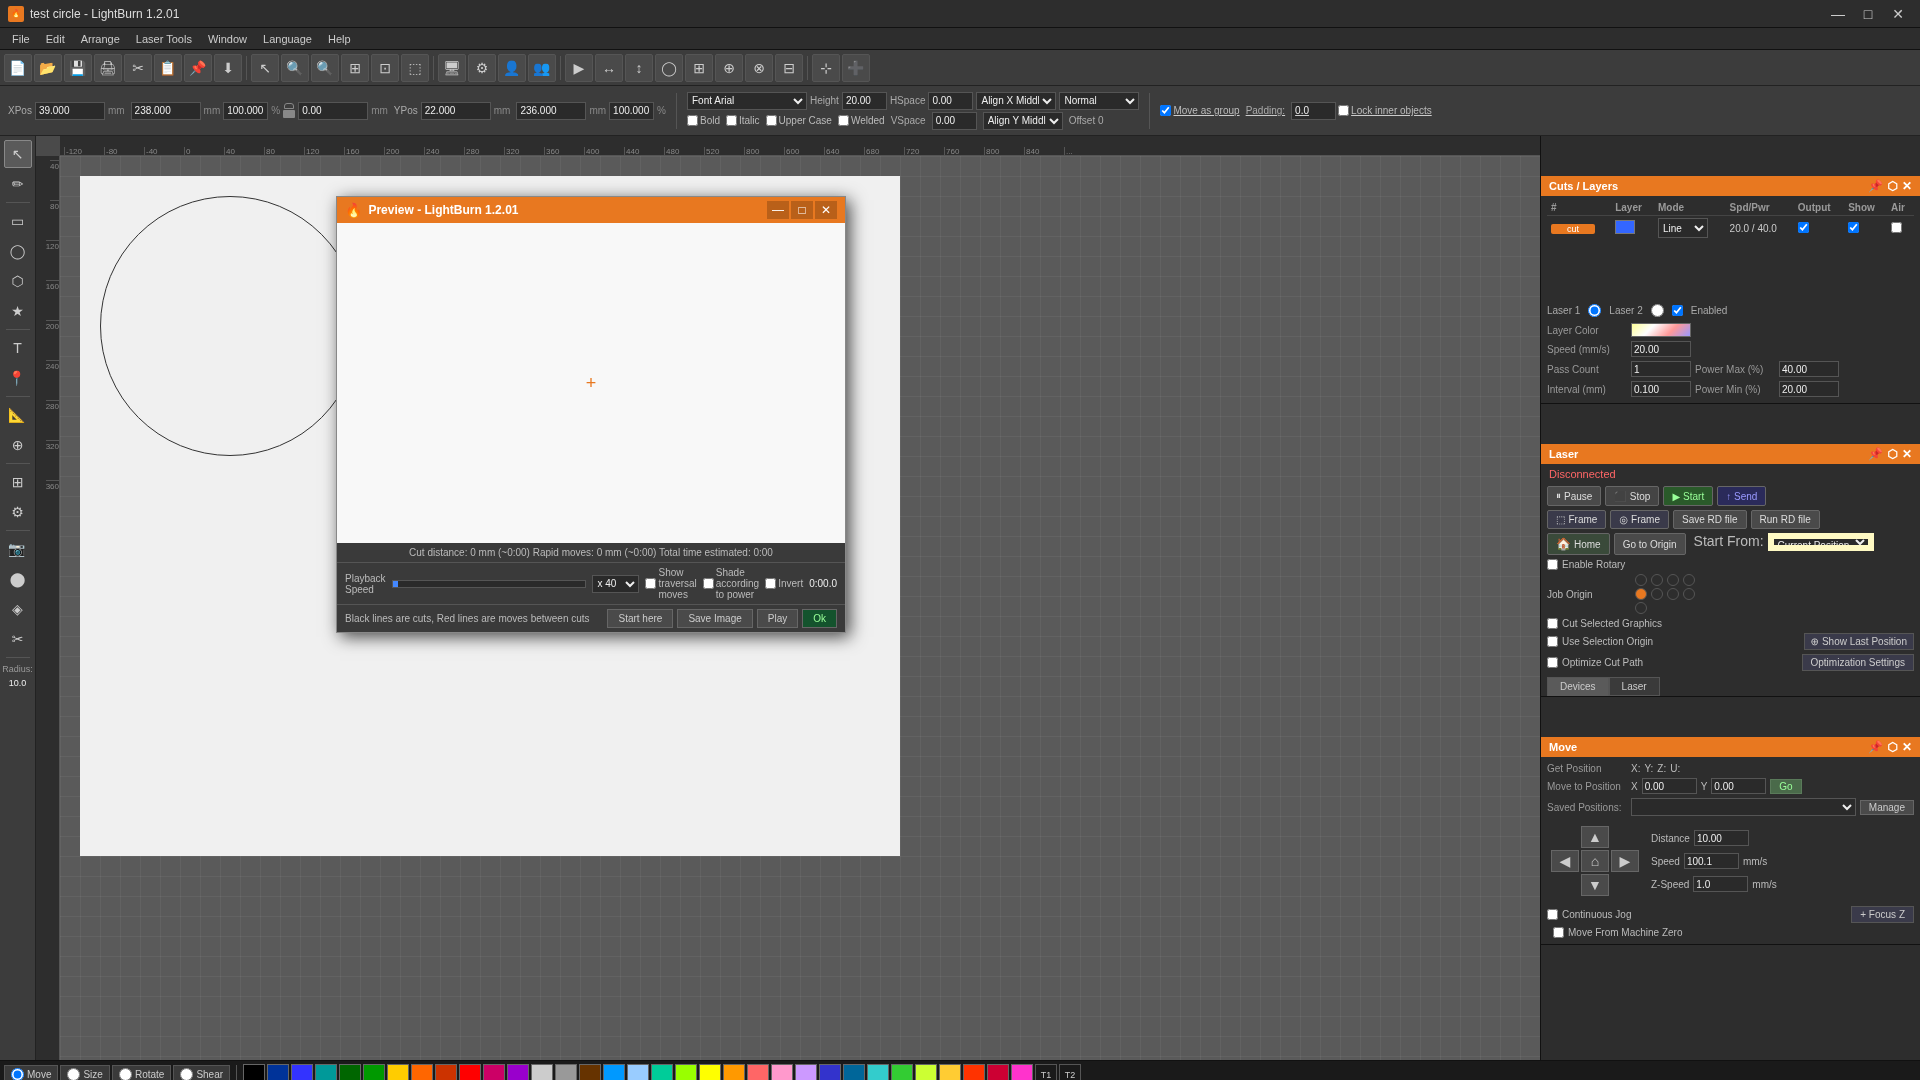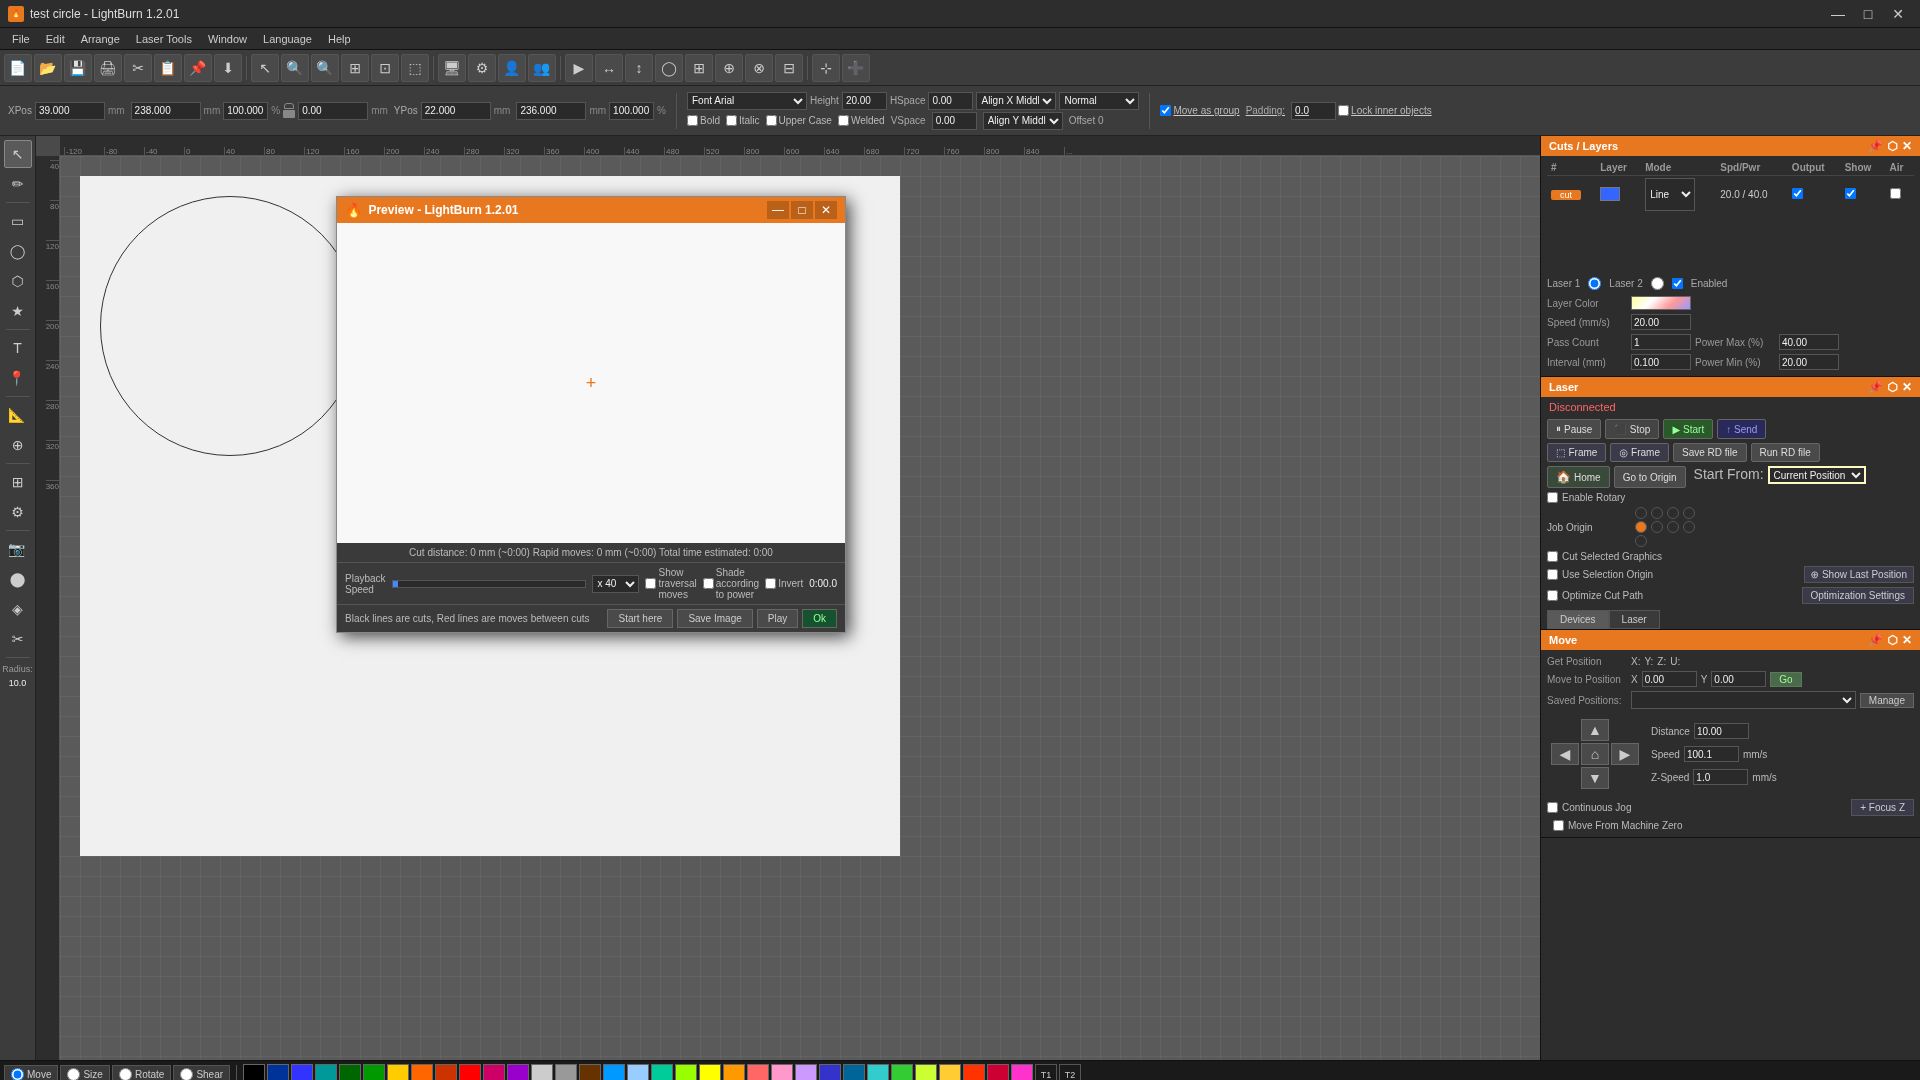--- a/index.html
+++ b/index.html
@@ -48,21 +48,21 @@
     #ruler-h { position: absolute; top: 0; left: 24px; right: 0; height: 20px; background: #2d2d2d; border-bottom: 1px solid #555; z-index: 2; }
     #ruler-v { position: absolute; top: 20px; left: 0; bottom: 0; width: 24px; background: #2d2d2d; border-right: 1px solid #555; z-index: 2; }
     #canvas { position: absolute; top: 20px; left: 24px; right: 0; bottom: 0; background: #5a5a5a; overflow: hidden; }
     .grid-bg { width: 100%; height: 100%; background-image: linear-gradient(rgba(255,255,255,0.05) 1px, transparent 1px), linear-gradient(90deg, rgba(255,255,255,0.05) 1px, transparent 1px); background-size: 20px 20px; }
     .work-area { position: absolute; top: 20px; left: 20px; width: 820px; height: 680px; background: #f0f0f0; }
     .circle-obj { position: absolute; top: 20px; left: 20px; width: 260px; height: 260px; border: 1.5px solid #333; border-radius: 50%; background: transparent; }
 
     
     #rightpanels { width: 380px; background: #2d2d2d; border-left: 1px solid #111; display: flex; flex-direction: column; overflow-y: auto; }
     .panel { border-bottom: 1px solid #111; }
-    .panel-header { background: #e87820; color: white; padding: 3px 8px; font-size: 11px; font-weight: bold; display: flex; align-items: center; justify-content: space-between; }
+    .panel-header { background: #e87820; color: white; padding: 3px 8px; font-size: 11px; font-weight: bold; display: flex; align-items: center; justify-content: space-between; margin-top: 40px; }
     .panel-header .panel-icons { display: flex; gap: 4px; }
     .panel-header .p-icon { cursor: pointer; color: white; font-size: 12px; }
     .panel-body { padding: 4px 6px; }
 
     
     .layers-table { width: 100%; border-collapse: collapse; font-size: 10px; }
     .layers-table th { color: #999; padding: 2px 4px; text-align: left; border-bottom: 1px solid #444; }
     .layers-table td { padding: 2px 4px; color: #ccc; }
     .layer-color { width: 20px; height: 14px; display: inline-block; border: 1px solid #777; }
     .laser-radio-row { display: flex; align-items: center; gap: 8px; padding: 4px 0; font-size: 10px; }
@@ -131,21 +131,21 @@
     .footer-btns { display: flex; gap: 4px; }
     .footer-btn { background: #4a4a4a; border: 1px solid #666; color: #ccc; font-size: 10px; padding: 3px 10px; cursor: pointer; }
     .footer-btn.ok { background: #14532d; color: #9f9; }
     .progress-bar-container { background: #2a2a2a; height: 8px; border: 1px solid #555; width: 100%; margin: 2px 0; }
     .progress-bar { background: #4488ff; height: 100%; width: 5px; }
 
     
     .ruler-ticks { display: flex; align-items: flex-end; height: 20px; gap: 0; padding-left: 4px; }
     .tick { color: #888; font-size: 8px; width: 40px; text-align: left; border-left: 1px solid #555; padding-left: 1px; }
 
-    .small-badge { background: #e87820; color: white; font-size: 9px; padding: 0 9px; border-radius: 2px; }
+    .small-badge { background: #e87820; color: white; font-size: 9px; padding: 0 16px; border-radius: 2px; }
   </style>
 </head>
 <body>
 
 <div id="titlebar">
   <div class="app-icon">🔥</div>
   <div class="title">test circle - LightBurn 1.2.01</div>
   <div class="win-controls">
     <button class="win-btn">—</button>
     <button class="win-btn">□</button>
@@ -444,21 +444,21 @@
               <th>Spd/Pwr</th>
               <th>Output</th>
               <th>Show</th>
               <th>Air</th>
             </tr>
           </thead>
           <tbody>
             <tr>
               <td><span class="small-badge">cut</span></td>
               <td><span class="layer-color" style="background:#3366ff;"></span></td>
-              <td><select style="background:#2a2a2a;border:1px solid #555;color:#eee;font-size:10px;width:50px;height:33px;"><option>Line</option></select></td>
+              <td><select style="background:#2a2a2a;border:1px solid #555;color:#eee;font-size:10px;width:50px;height:20px;"><option>Line</option></select></td>
               <td>20.0 / 40.0</td>
               <td><input type="checkbox" checked="" style=""></td>
               <td><input type="checkbox" checked="" style=""></td>
               <td><input type="checkbox" style=""></td>
             </tr>
           </tbody>
         </table>
         <div style="height:60px;"></div>
 
         <div class="laser-radio-row">
@@ -541,21 +541,21 @@
 
         <div class="laser-btn-row">
           <button class="laser-btn home">
             <span class="home-icon">🏠</span>
             <span>Home</span>
           </button>
           <button class="laser-btn">
             <span>Go to Origin</span>
           </button>
           <span style="font-size:14px;color:#bbb;margin-left:4px;">Start From:</span>
-          <select style="background:#2a2a2a;border:2px solid #fef9c3;color:#eee;font-size:10px;height:18px;">
+          <select style="background:#2a2a2a;border:6px solid #fef9c3;color:#eee;font-size:10px;height:18px;">
             <option>Current Position</option>
             <option>Absolute Coords</option>
             <option>User Origin</option>
           </select>
         </div>
 
         <div class="option-row">
           <input type="checkbox" style="">
           <span>Enable Rotary</span>
         </div>

